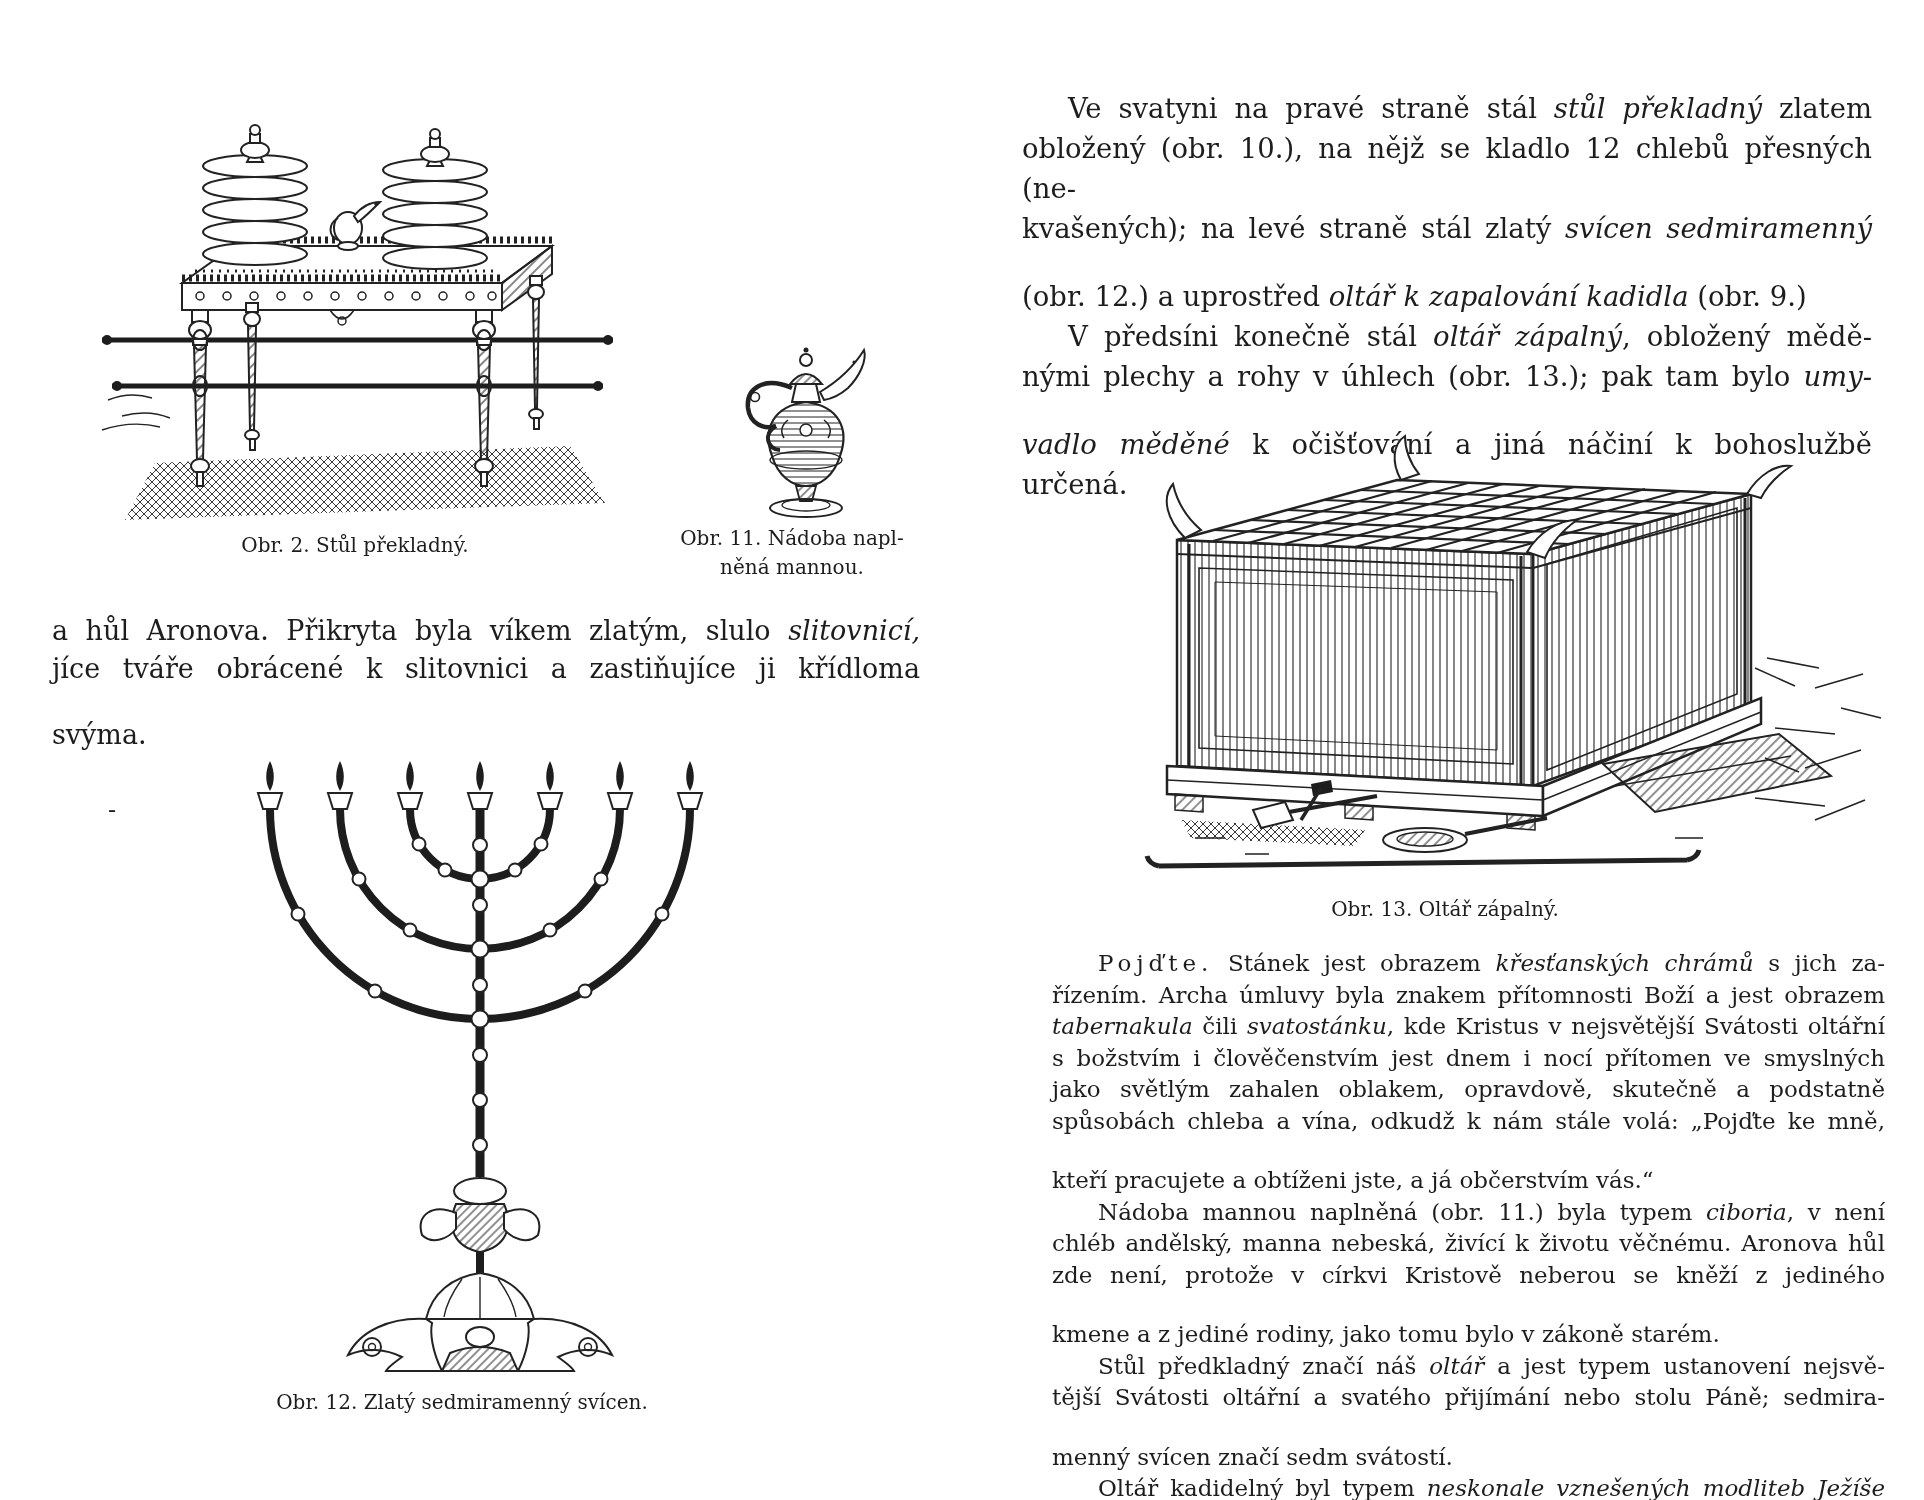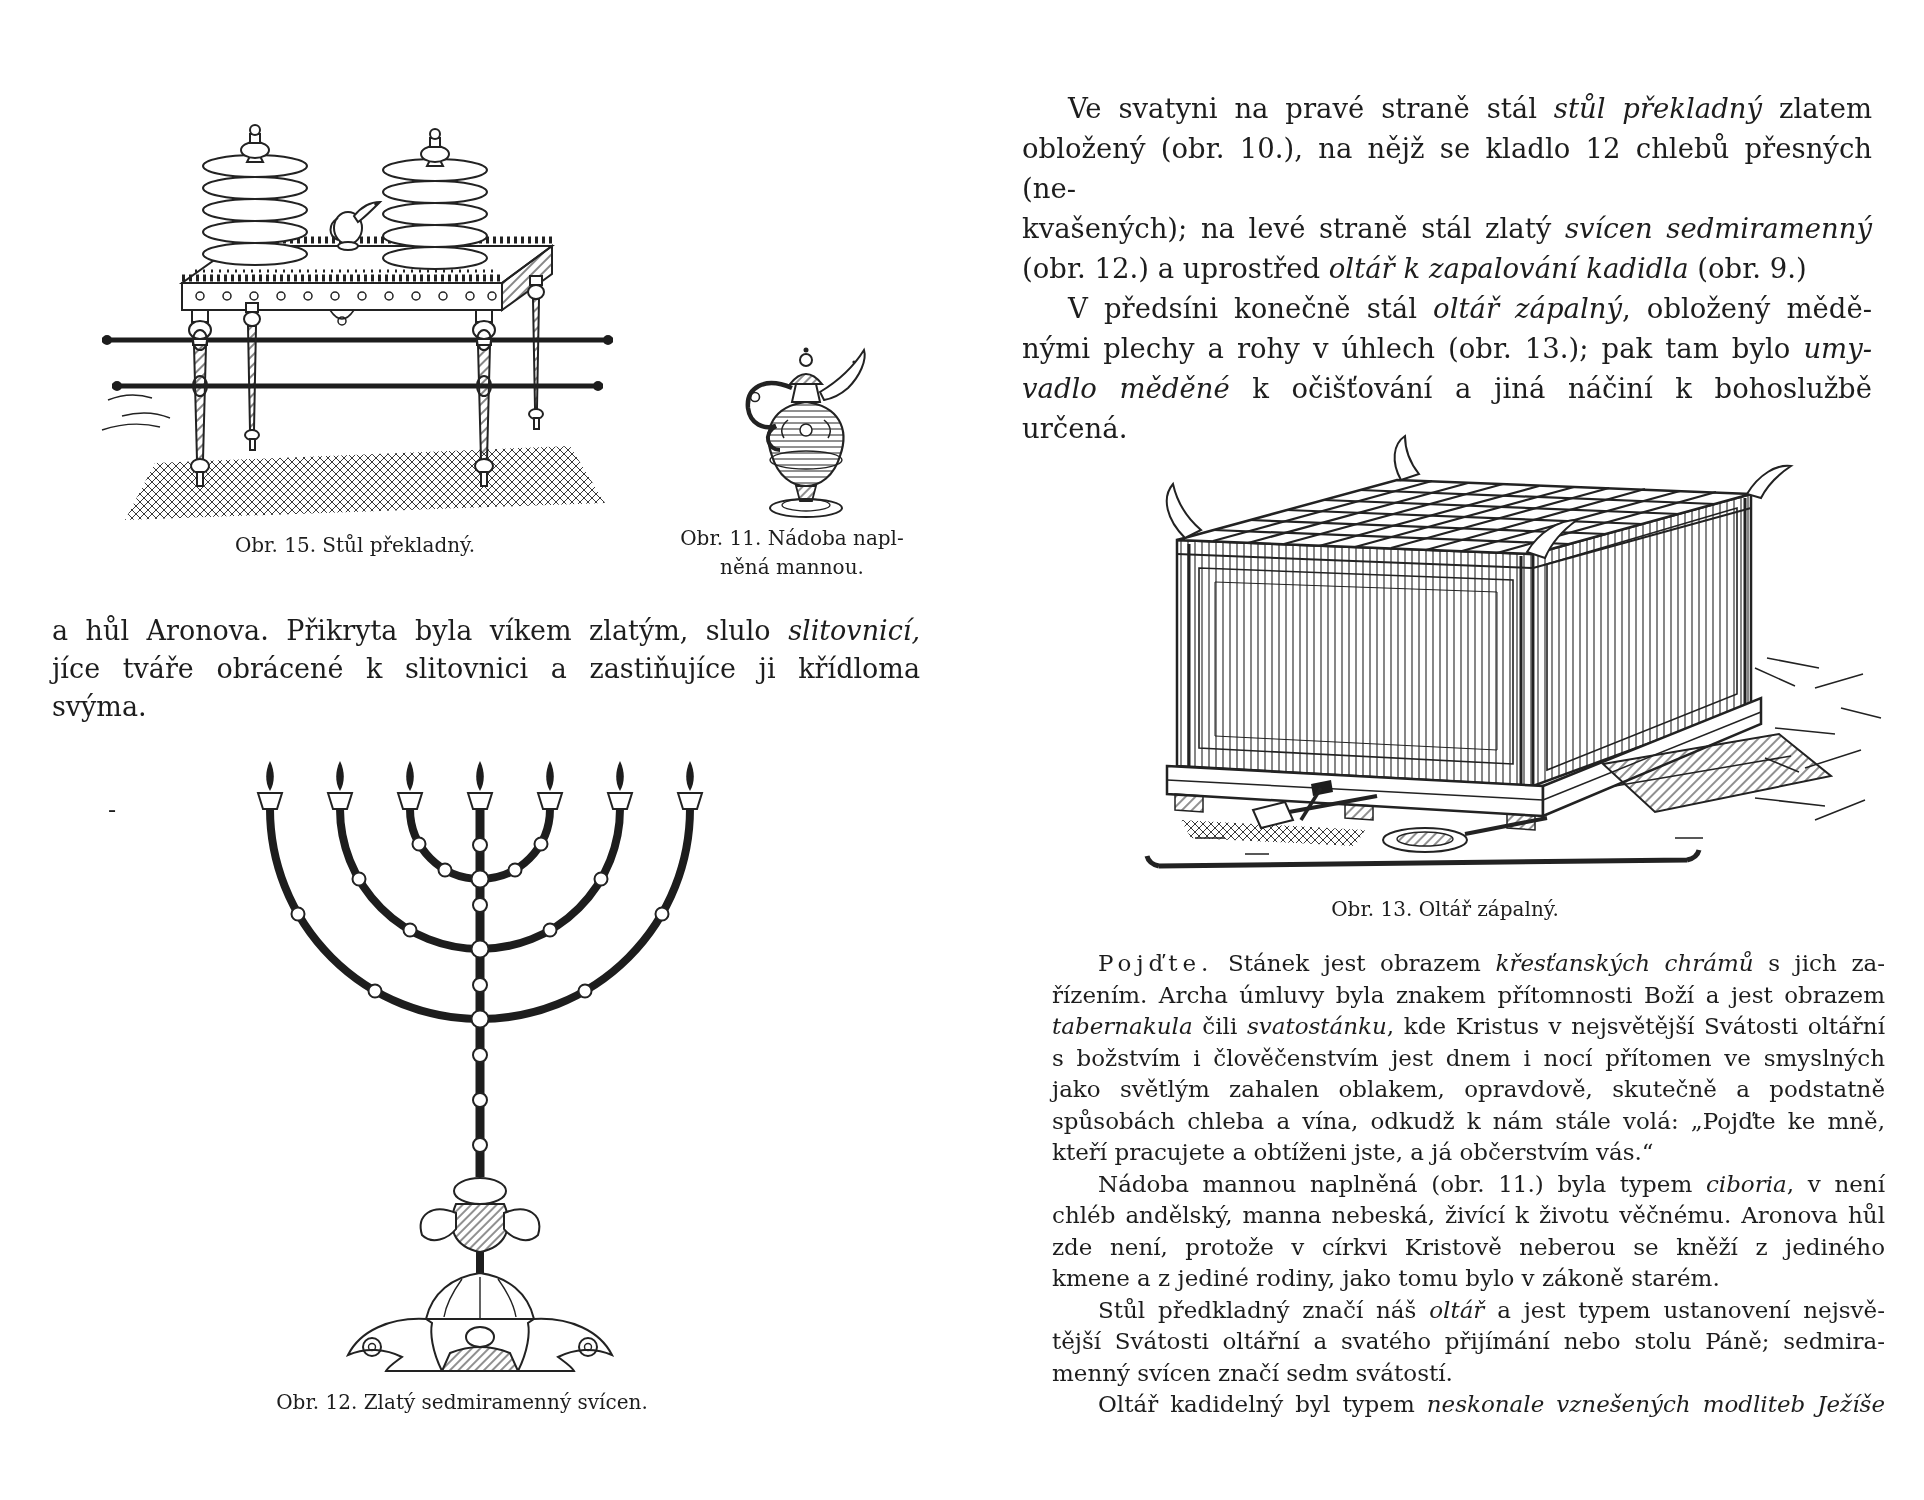--- a/index.html
+++ b/index.html
@@ -5,21 +5,21 @@
   html,body{margin:0;padding:0;}
   body{
     width:1924px;height:1500px;position:relative;overflow:hidden;
     background:#ffffff;color:#1d1d1d;
     font-family:"DejaVu Serif","Liberation Serif",serif;
   }
   .abs{position:absolute;}
   .it{font-style:italic;}
   .lsp{letter-spacing:5px;}
   .tcol .tline{text-align:justify;text-align-last:justify;}
-  .tcol .tline.last{text-align-last:left;}
+  .tcol .tline.last{text-align-last:left;margin-top:28px;}
   .tcol .tline.ind{text-indent:46px;}
   #left-body{left:52px;top:612px;width:868px;font-size:27px;line-height:38px;}
   #right-paras{left:1022px;top:88px;width:850px;font-size:27.5px;line-height:40px;}
   #poucen-block{left:1052px;top:948px;width:833px;font-size:23px;line-height:31.5px;}
   .caption{font-size:20px;text-align:center;line-height:29px;}
   #cap10{left:140px;top:531px;width:430px;}
   #cap11{left:642px;top:516px;width:300px;margin-top:8px;}
   #cap12{left:162px;top:1388px;width:600px;}
   #cap13{left:1230px;top:895px;width:430px;}
   #fig10{left:100px;top:78px;width:515px;height:450px;}
@@ -163,21 +163,21 @@
     <circle cx="118" cy="50" r="2.5" fill="#222"></circle>
     <path d="M132 92 C 152 80 166 66 176 50 C 179 60 172 76 160 88 C 152 95 142 99 136 100 Z" fill="#fff" stroke="#222" stroke-width="2"></path>
     <circle cx="166" cy="62" r="1.6" fill="#222"></circle>
     <path d="M104 88 C 76 76 58 88 60 108 C 62 124 76 130 88 126" fill="none" stroke="#222" stroke-width="4.5"></path>
     <path d="M88 126 C 74 134 80 150 92 150" fill="none" stroke="#222" stroke-width="4"></path>
     <circle cx="67" cy="97" r="4.5" fill="none" stroke="#222" stroke-width="1.6"></circle>
   </svg>
 </div>
 
 <div class="abs caption" id="cap10">
-  <span>Obr. 15. Stůl překladný.</span>
+  <span>Obr. 2. Stůl překladný.</span>
 </div>
 <div class="abs caption" id="cap11">
   <div>Obr. 11. Nádoba napl-</div>
   <div>něná mannou.</div>
 </div>
 
 <div class="abs tcol" id="left-body">
     <div class="tline"><span>a hůl Aronova.  Přikryta byla víkem zlatým, slulo </span><span class="it">slitovnicí,</span></div>
     <div class="tline"><span>jíce tváře obrácené k slitovnici a zastiňujíce ji křídloma</span></div>
     <div class="tline last"><span>svýma.</span></div>

